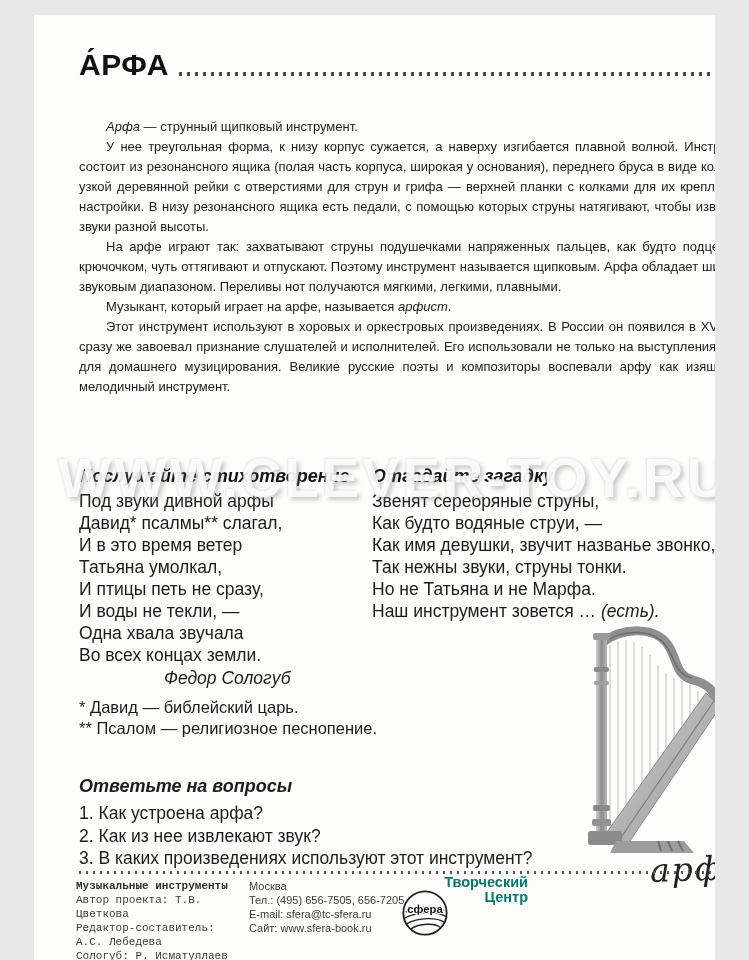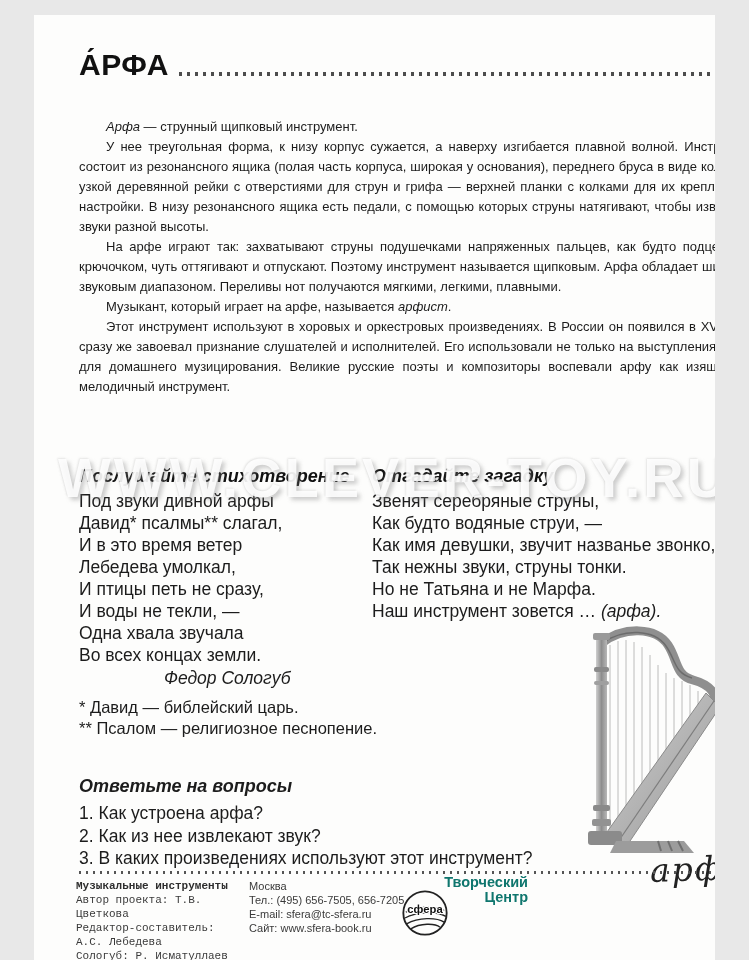--- a/index.html
+++ b/index.html
@@ -85,35 +85,35 @@
     <p><span>Музыкант, который играет на арфе, называется </span><i>арфист</i><span>.</span></p>
     <p>Этот инструмент используют в хоровых и оркестровых произведениях. В России он появился в XVIII в. и сразу же завоевал признание слушателей и исполнителей. Его использовали не только на выступлениях, но и для домашнего музицирования. Великие русские поэты и композиторы воспевали арфу как изящный и мелодичный инструмент.</p>
   </main>
 
   <section class="columns">
     <div class="col poem">
       <h2>Послушайте стихотворение</h2>
       <div class="line">Под звуки дивной арфы</div>
       <div class="line">Давид* псалмы** слагал,</div>
       <div class="line">И в это время ветер</div>
-      <div class="line">Лебедева умолкал,</div>
+      <div class="line">Татьяна умолкал,</div>
       <div class="line">И птицы петь не сразу,</div>
       <div class="line">И воды не текли, —</div>
       <div class="line">Одна хвала звучала</div>
       <div class="line">Во всех концах земли.</div>
       <div class="author">Федор Сологуб</div>
     </div>
     <div class="col riddle">
       <h2>Отгадайте загадку</h2>
       <div class="line">Звенят серебряные струны,</div>
       <div class="line">Как будто водяные струи, —</div>
       <div class="line">Как имя девушки, звучит названье звонко,</div>
       <div class="line">Так нежны звуки, струны тонки.</div>
       <div class="line">Но не Татьяна и не Марфа.</div>
-      <div class="line"><span>Наш инструмент зовется … </span><i>(арфа).</i></div>
+      <div class="line"><span>Наш инструмент зовется … </span><i>(есть).</i></div>
     </div>
   </section>
 
   <div class="footnotes">
     <div>* Давид — библейский царь.</div>
     <div>** Псалом — религиозное песнопение.</div>
   </div>
 
   <section class="questions">
     <h2>Ответьте на вопросы</h2>

